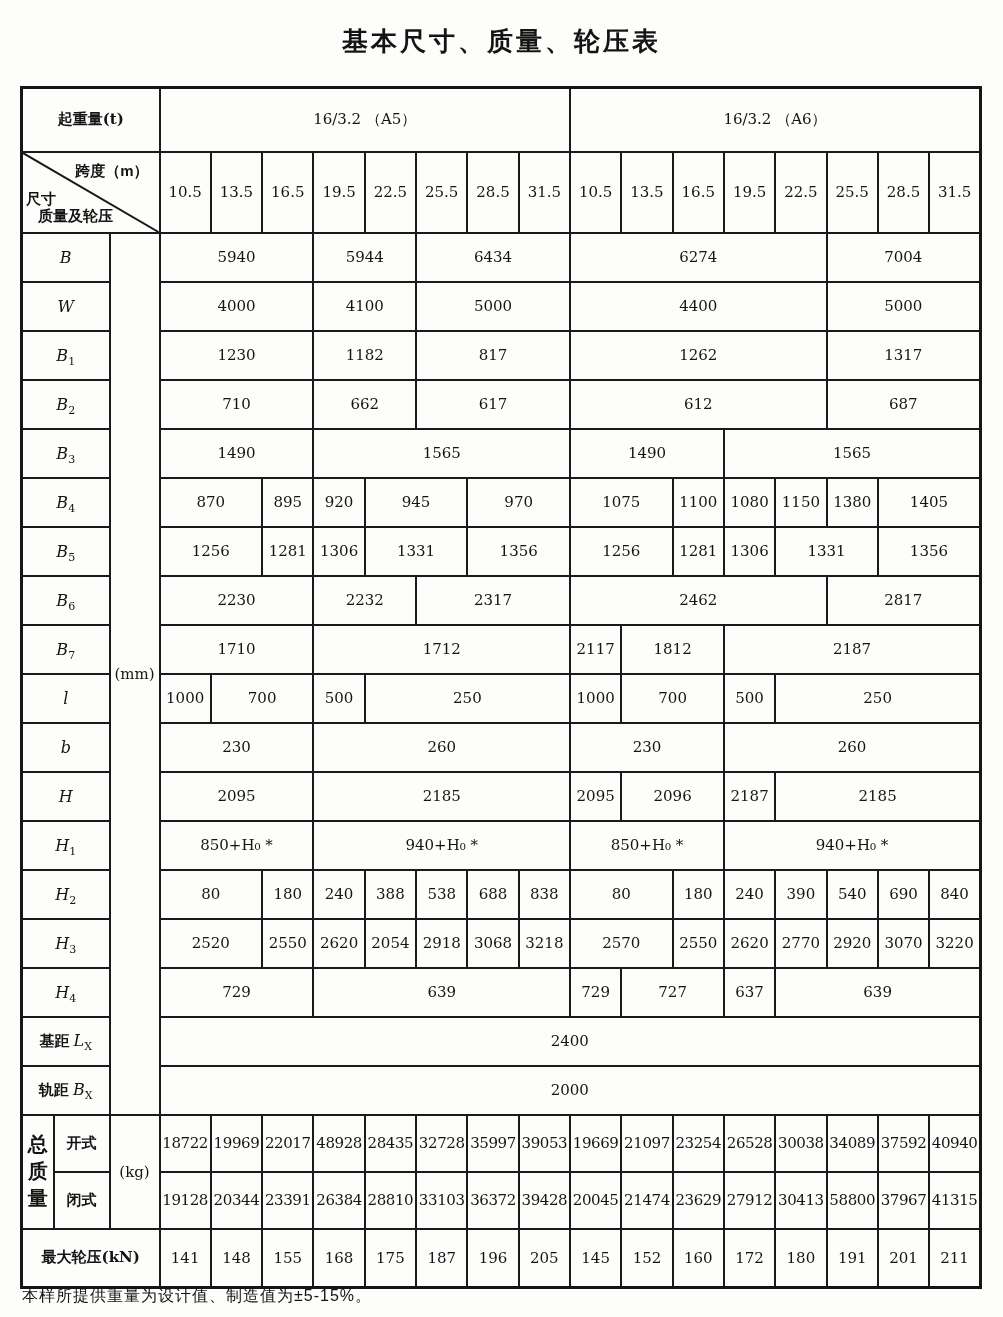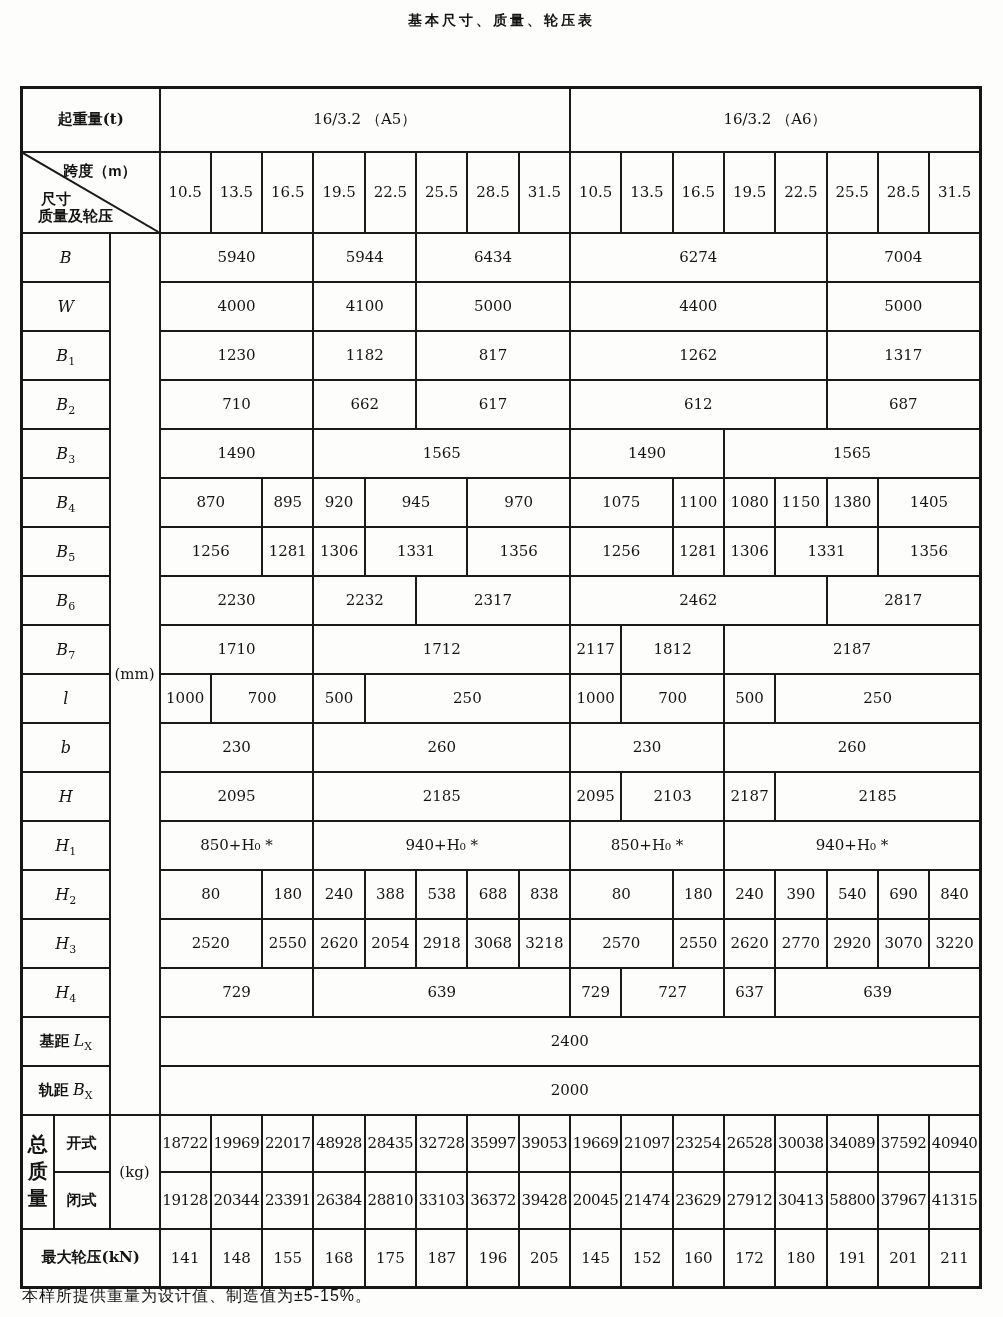--- a/index.html
+++ b/index.html
@@ -4,22 +4,22 @@
 <style>
   html,body{margin:0;padding:0;}
   body{
     width:1003px;height:1317px;
     background:#fdfdfb;
     font-family:"Liberation Sans",sans-serif;
     color:#141414;
     position:relative;
   }
   .page-title{
-    position:absolute;top:12px;left:0;width:1003px;
-    text-align:center;font-size:14px;font-weight:bold;letter-spacing:3px;
+    position:absolute;top:24px;left:0;width:1003px;
+    text-align:center;font-size:26px;font-weight:bold;letter-spacing:3px;
   }
   table.spec{
     position:absolute;left:20px;top:72px;
     width:962px;
     border-collapse:collapse;table-layout:fixed;
     border:3px solid #161616;
     margin-top:14px;
   }
   table.spec td{
     border:2px solid #1a1a1a;
@@ -37,22 +37,22 @@
   td.lbl{font-family:"Liberation Sans",sans-serif;}
   td.lbl i{font-family:"DejaVu Serif",serif;font-style:italic;font-weight:normal;font-size:16px;}
   td.lbl sub{font-family:"DejaVu Serif",serif;font-size:11px;line-height:0;}
   td.unit{font-family:"DejaVu Serif",serif;font-size:14px;white-space:nowrap;}
   td.v{white-space:nowrap;}
   td.sm{letter-spacing:-0.4px;font-size:14.5px;}
   td.nbr{border-right-style:hidden;}
   td.diag{position:relative;padding:0;}
   .dwrap{position:absolute;left:0;top:0;right:0;bottom:0;}
   .dline{position:absolute;left:0;top:0;width:100%;height:100%;}
-  .d-top{position:absolute;right:22px;top:9px;}
-  .d-left{position:absolute;left:18px;top:37px;}
+  .d-top{position:absolute;right:10px;top:9px;}
+  .d-left{position:absolute;left:3px;top:37px;}
   .d-bottom{position:absolute;left:15px;bottom:6px;}
   .footnote{
     position:absolute;left:22px;top:1286px;
     font-size:16px;font-weight:normal;letter-spacing:1px;
   }
 </style>
 </head>
 <body>
 
 <div class="page-title">基本尺寸、质量、轮压表</div>
@@ -211,21 +211,21 @@
     <td class="v" colspan="5">260</td>
     <td class="v" colspan="3">230</td>
     <td class="v" colspan="5">260</td>
   </tr>
 
   <tr class="dr">
     <td class="lbl" colspan="2"><i>H</i><sub></sub></td>
     <td class="v" colspan="3">2095</td>
     <td class="v" colspan="5">2185</td>
     <td class="v">2095</td>
-    <td class="v" colspan="2">2103</td>
+    <td class="v" colspan="2">2096</td>
     <td class="v">2187</td>
     <td class="v" colspan="4">2185</td>
   </tr>
 
   <tr class="dr">
     <td class="lbl" colspan="2"><i>H</i><sub>1</sub></td>
     <td class="v" colspan="3">850+H₀ *</td>
     <td class="v" colspan="5">940+H₀ *</td>
     <td class="v" colspan="3">850+H₀ *</td>
     <td class="v" colspan="5">940+H₀ *</td>

